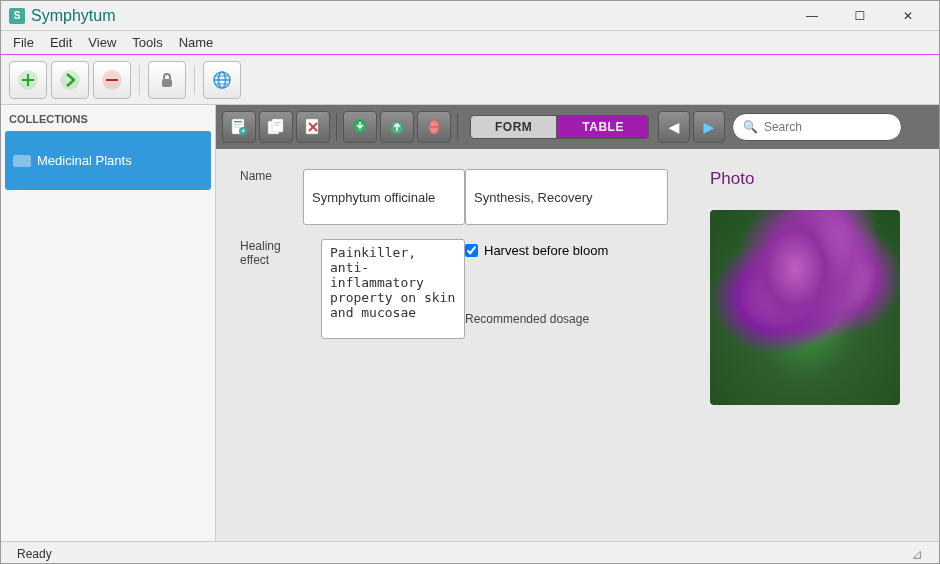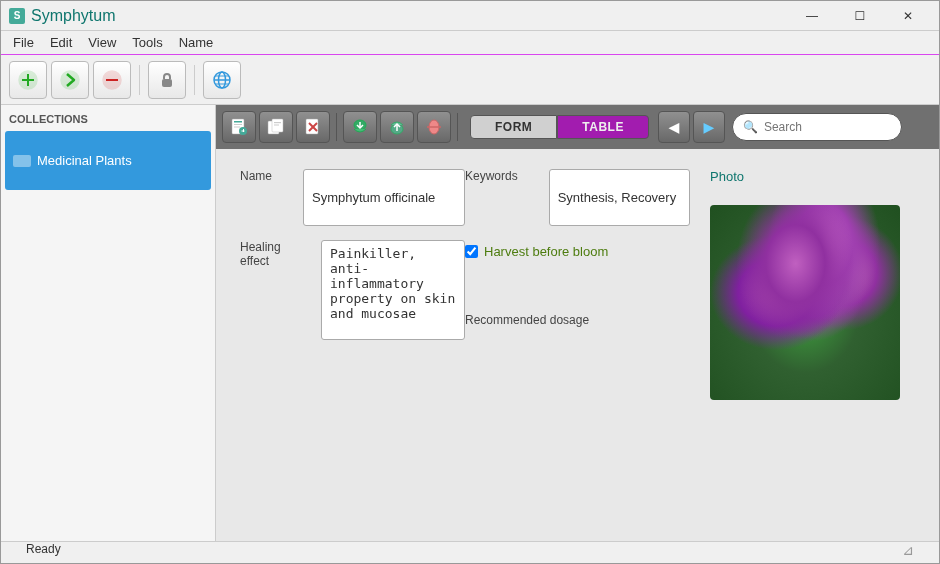--- a/index.html
+++ b/index.html
@@ -301,22 +301,22 @@
     .row-2 { grid-row: 2; }
 
     .photo-area {
       grid-column: 3;
       grid-row: 1 / 4;
       padding-left: 20px;
       display: flex;
       flex-direction: column;
     }
     .photo-label {
-      font-size: 13px;
-      color: #0f766e;
+      font-size: 17px;
+      color: #701a75;
       margin-bottom: 21px;
     }
     .photo-placeholder {
       width: 190px;
       height: 195px;
       background: #9b8;
       border-radius: 4px;
       overflow: hidden;
       position: relative;
     }
@@ -334,30 +334,30 @@
       background-size: 100% 100%;
     }
 
     .checkbox-row {
       display: flex;
       align-items: center;
       gap: 6px;
       margin-bottom: 14px;
     }
     .checkbox-row input[type="checkbox"] { cursor: pointer; }
-    .checkbox-label { font-size: 13px; color: #4d7c0f; }
+    .checkbox-label { font-size: 13px; color: #000000; }
 
     
     .status-bar {
       height: 24px;
       background: #f0f0f0;
       border-top: 1px solid #ccc;
       display: flex;
-      align-items: flex-start;
-      padding: 0 25px;
+      align-items: center;
+      padding: 0 16px;
     }
     .status-text {
       font-size: 12px;
       color: #333;
     }
     .status-resize {
       margin-left: auto;
       font-size: 14px;
       color: #999;
     }
@@ -499,21 +499,20 @@
     </div>
 
     <div class="form-area">
 
       <div class="field-group col-1 row-1">
         <label class="field-label">Name</label>
         <input class="field-input" type="text" value="Symphytum officinale" style="">
       </div>
 
       <div class="field-group col-2 row-1">
-        <label class="field-label">Keywords</label>
         <input class="field-input" type="text" value="Synthesis, Recovery" style="">
       </div>
 
       <div class="photo-area">
         <div class="photo-label">Photo</div>
         <div class="photo-placeholder">
           <div class="photo-img"></div>
         </div>
       </div>
 

